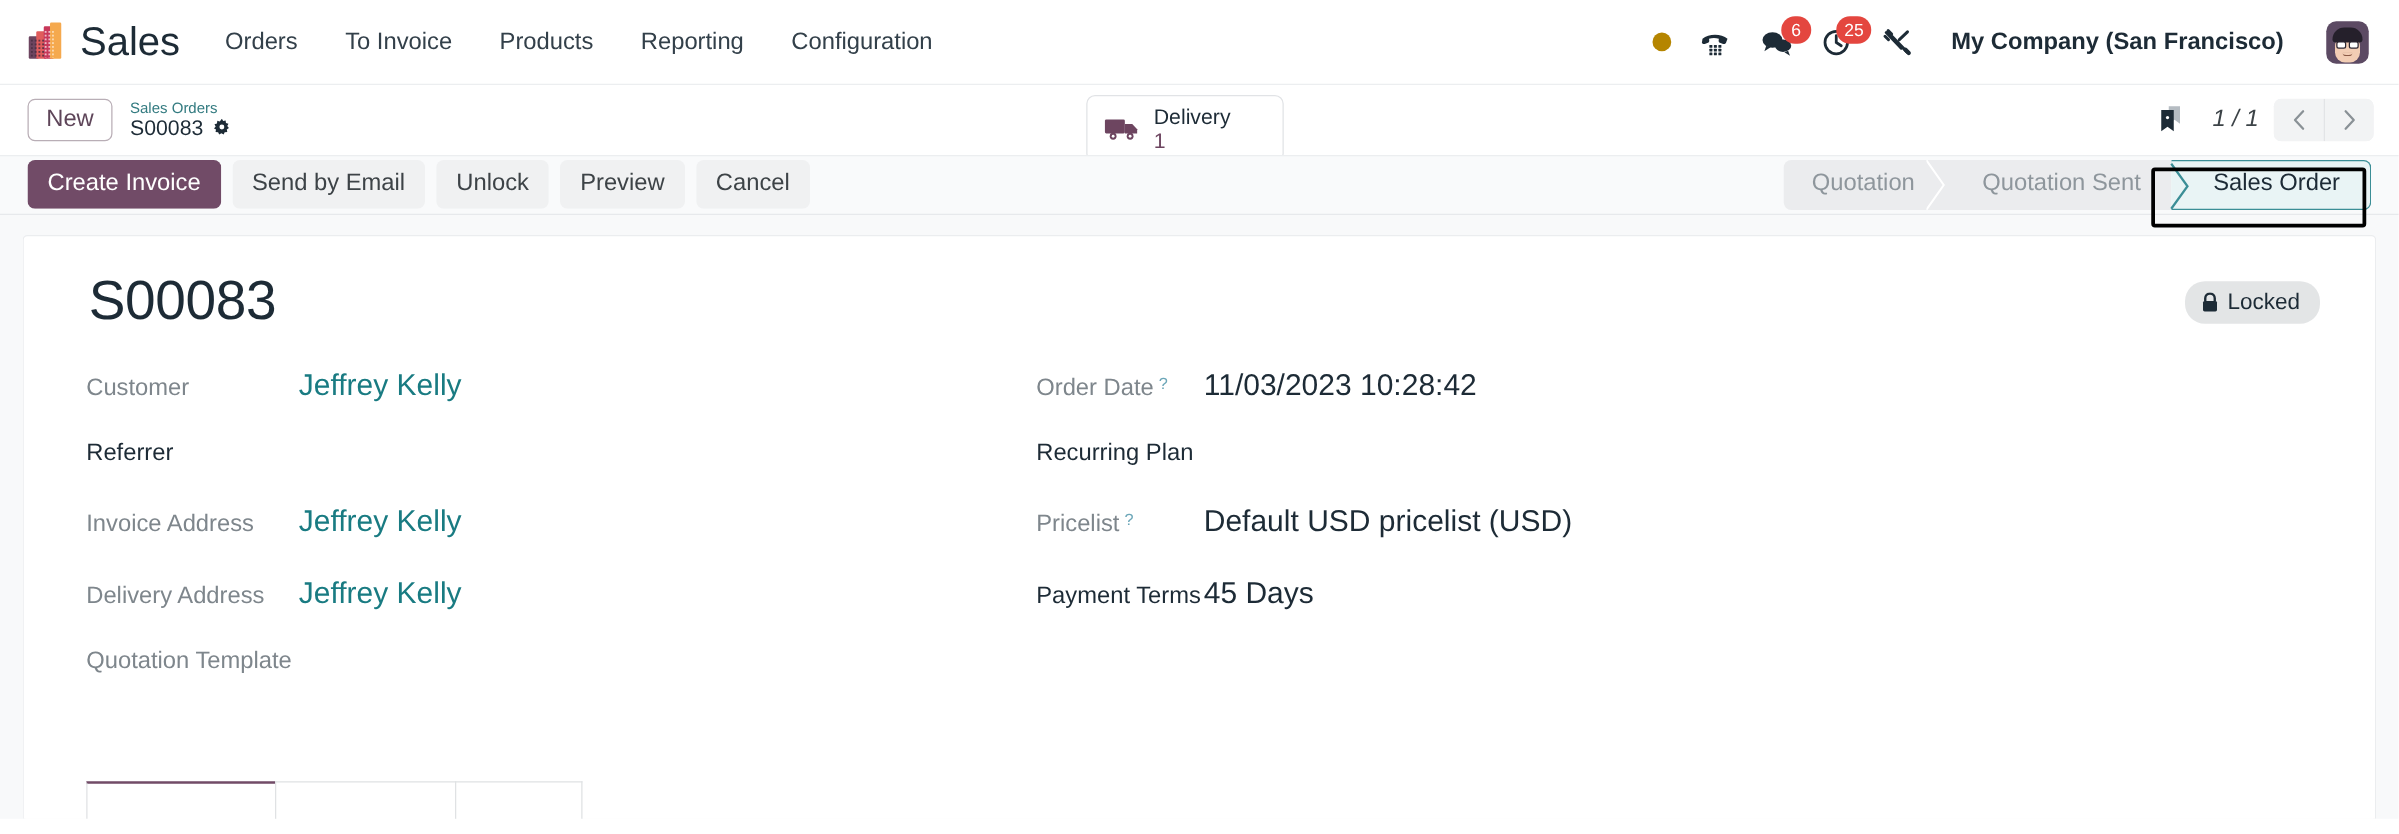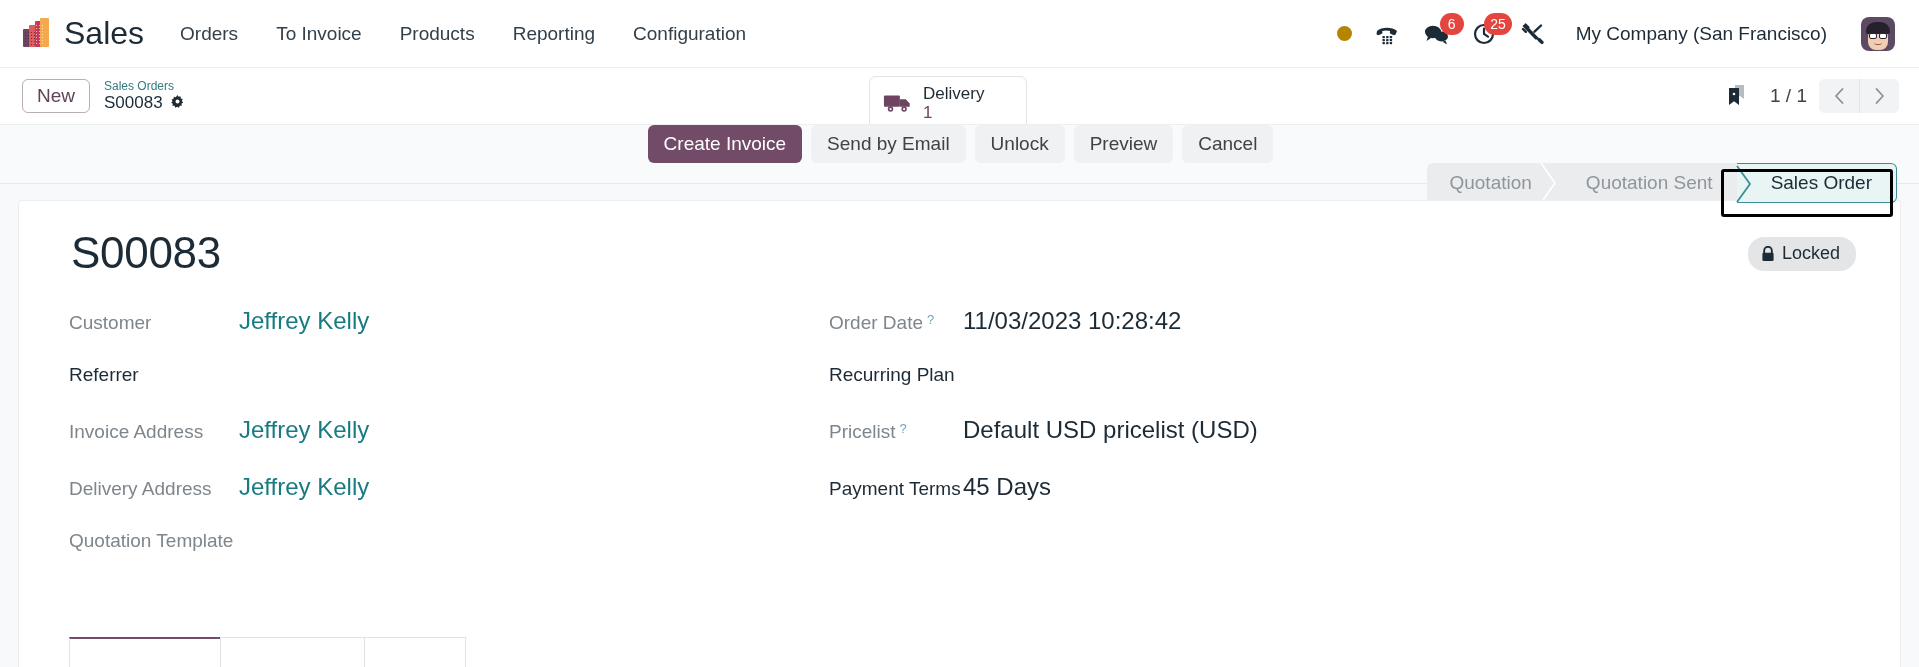--- a/index.html
+++ b/index.html
@@ -87,20 +87,21 @@
     line-height: 22px;
     text-align: center;
     font-family: "Liberation Sans", sans-serif;
   }
   .company-name {
     font-size: 19px;
     color: #1d2b36;
     white-space: nowrap;
     margin-left: 8px;
     cursor: pointer;
+    font-weight: bold;
   }
   .avatar {
     width: 34px; height: 34px;
     border-radius: 8px;
     margin-left: 12px;
     background: #5c4a63;
     position: relative;
     overflow: hidden;
     cursor: pointer;
     flex: none;
@@ -170,43 +171,42 @@
   .smart-label { font-size: 17px; color: #1d2b36; }
   .smart-value { font-size: 17px; color: #6d4560; }
 
   .cp-right {
     margin-left: auto;
     display: flex;
     align-items: center;
     gap: 20px;
   }
   .bookmark-ico { color: #1d2b36; display: flex; align-items: center; cursor: pointer; }
-  .pager { display: flex; align-items: center; gap: 12px; }
+  .pager { display: flex; align-items: center; gap: 12px; font-style: italic; }
   .pager-count { font-size: 19px; color: #3c4347; white-space: nowrap; }
   .pager-btns { display: flex; background: #f2f3f4; border-radius: 6px; overflow: hidden; }
   .pager-btn {
     width: 40px; height: 34px;
     display: flex; align-items: center; justify-content: center;
     cursor: pointer;
     color: #8a9196;
     background: #f2f3f4;
   }
   .pager-btn + .pager-btn { border-left: 1px solid #e2e4e6; }
 
   
   .statusbar-row {
     background: #f9fafb;
     border-top: 1px solid #eceef0;
     border-bottom: 1px solid #e7e9ec;
-    height: 60px;
+    height: 48px;
     display: flex;
     align-items: center;
     padding: 0 20px 1px 22px;
     position: relative;
-    flex-direction: column;
   }
   .act-btns { display: flex; align-items: center; gap: 9px; }
   .btn {
     font-size: 19px;
     padding: 7px 15px;
     border-radius: 6px;
     border: 1px solid transparent;
     cursor: pointer;
     white-space: nowrap;
     font-family: "Liberation Sans", sans-serif;

